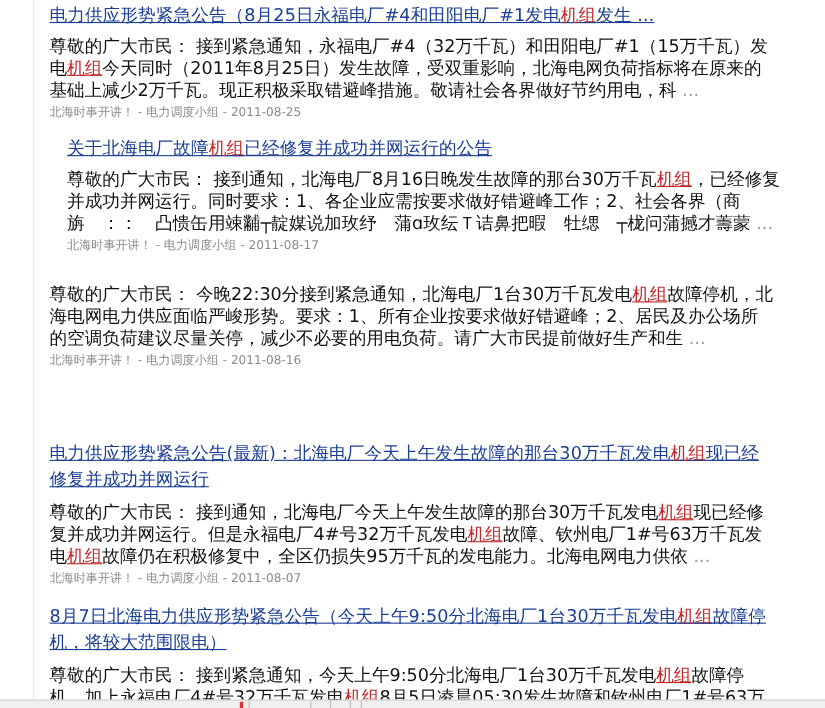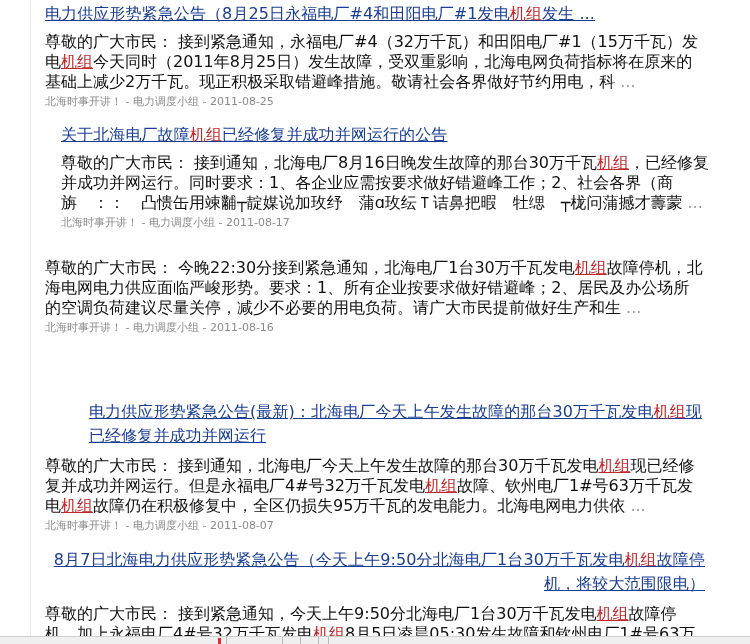--- a/index.html
+++ b/index.html
@@ -121,31 +121,31 @@
     </div>
 
     <div class="result" style="position:absolute; top:250px; left:0; width:660px;">
       <div class="result-snippet">
         <span>尊敬的广大市民： 今晚22:30分接到紧急通知，北海电厂1台30万千瓦发电</span><span class="hl">机组</span><span>故障停机，北海电网电力供应面临严峻形势。要求：1、所有企业按要求做好错避峰；2、居民及办公场所的空调负荷建议尽量关停，减少不必要的用电负荷。请广大市民提前做好生产和生</span><span class="ellipsis"> ...</span>
       </div>
       <div class="result-meta">北海时事开讲！ - 电力调度小组 - 2011-08-16</div>
     </div>
 
     <div class="result" style="position:absolute; top:400px; left:0; width:660px;">
-      <a class="result-title" style="line-height:24px;margin-left:44px;">
+      <a class="result-title" style="line-height:24px;">
         <span>电力供应形势紧急公告(最新)：北海电厂今天上午发生故障的那台30万千瓦发电</span><span class="hl-title">机组</span><span>现已经修复并成功并网运行</span>
       </a>
       <div class="result-snippet">
         <span>尊敬的广大市民： 接到通知，北海电厂今天上午发生故障的那台30万千瓦发电</span><span class="hl">机组</span><span>现已经修复并成功并网运行。但是永福电厂4#号32万千瓦发电</span><span class="hl">机组</span><span>故障、钦州电厂1#号63万千瓦发电</span><span class="hl">机组</span><span>故障仍在积极修复中，全区仍损失95万千瓦的发电能力。北海电网电力供依</span><span class="ellipsis"> ...</span>
       </div>
       <div class="result-meta">北海时事开讲！ - 电力调度小组 - 2011-08-07</div>
     </div>
 
     <div class="result" style="position:absolute; top:548px; left:0; width:660px;">
-      <a class="result-title" style="line-height:24px;text-align:right;">
+      <a class="result-title" style="line-height:24px;">
         <span>8月7日北海电力供应形势紧急公告（今天上午9:50分北海电厂1台30万千瓦发电</span><span class="hl-title">机组</span><span>故障停机，将较大范围限电）</span>
       </a>
       <div class="result-snippet">
         <span>尊敬的广大市民： 接到紧急通知，今天上午9:50分北海电厂1台30万千瓦发电</span><span class="hl">机组</span><span>故障停机，加上永福电厂4#号32万千瓦发电</span><span class="hl">机组</span><span>8月5日凌晨05:30发生故障和钦州电厂1#号63万千瓦发电</span><span class="hl">机组</span><span>8月4日约18:00发</span>
       </div>
     </div>
 
   </div>
 
   <div class="status-bar">

